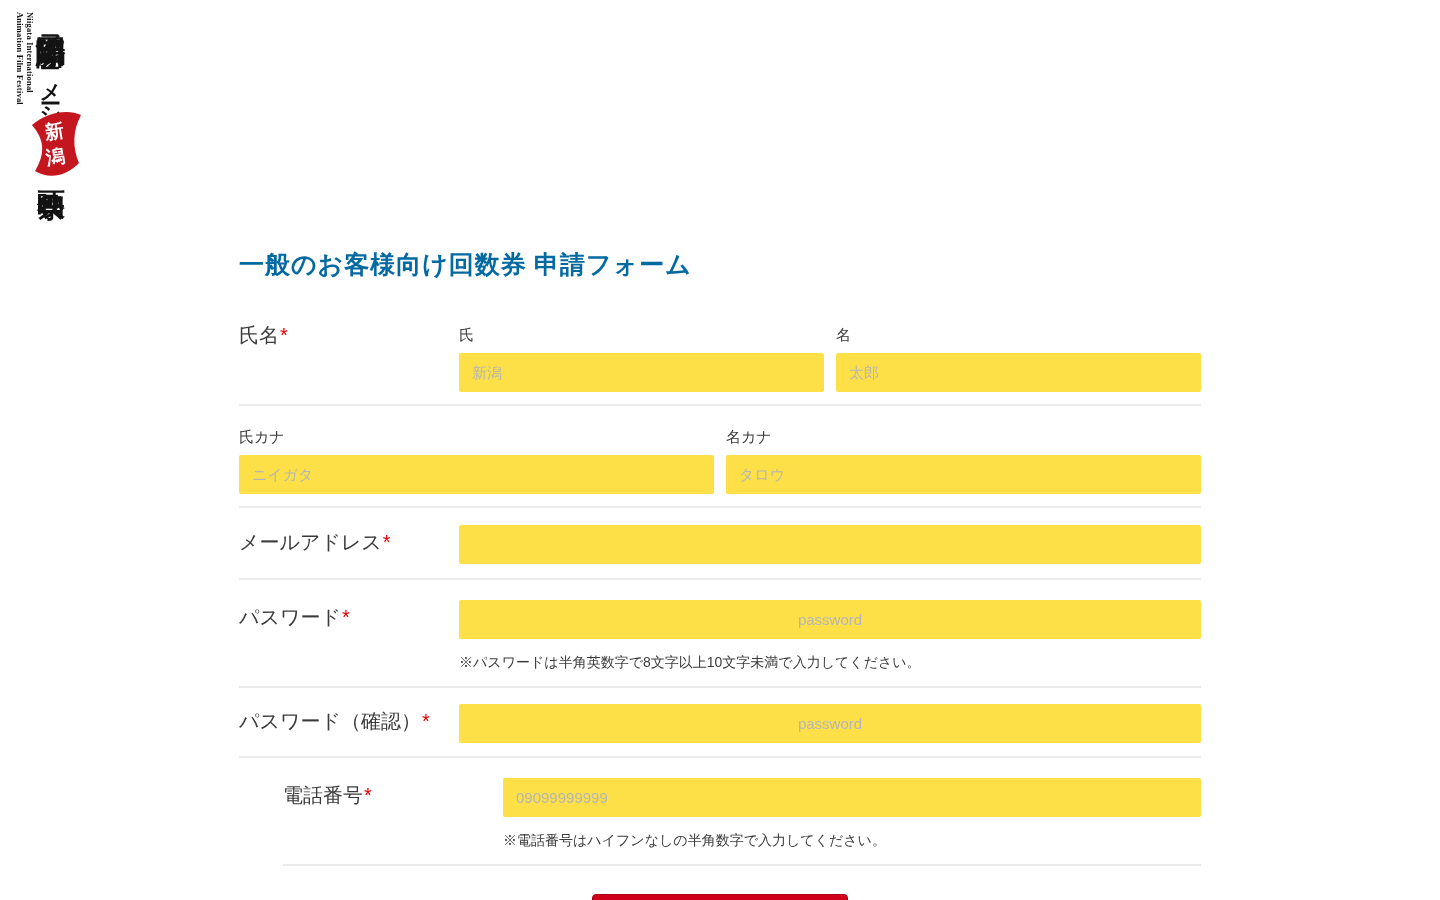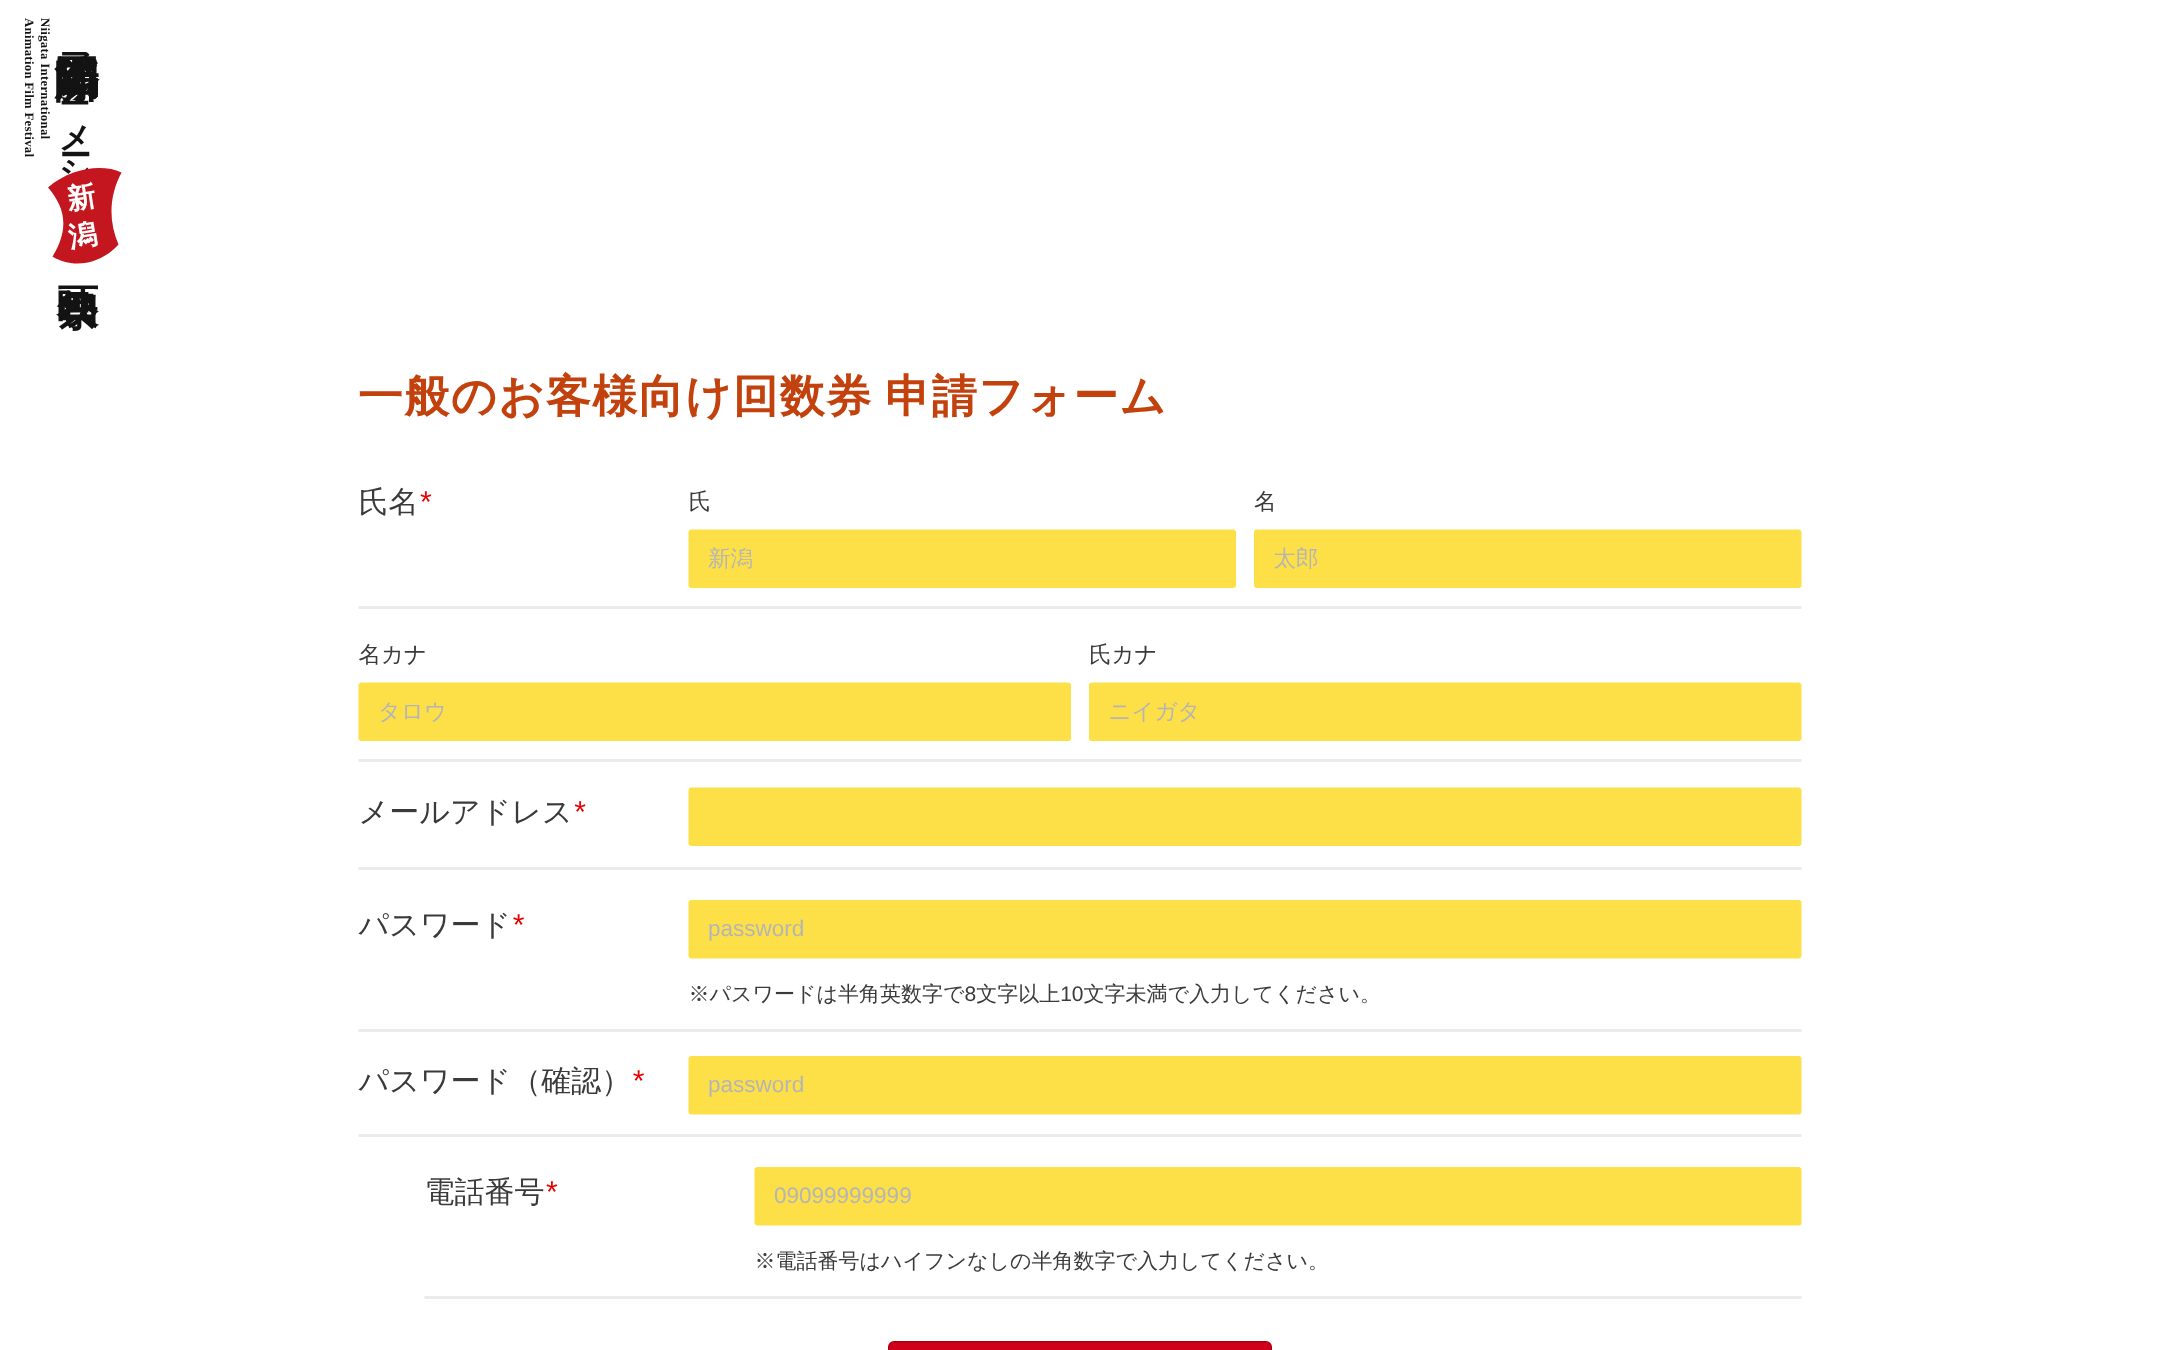--- a/index.html
+++ b/index.html
@@ -27,24 +27,24 @@
   .logo-jp-3 { font-size: 28px; margin: 0 3px; letter-spacing: 1px; }
   .logo-en   { font-size: 8.5px; font-weight: 700; letter-spacing: 0.2px; line-height: 1.25; margin: 0 2px; }
   .logo-en span { display: block; }
   .seal { position: absolute; left: 8px; top: 96px; }
 
   
   .main { width: 962px; margin: 0 auto; padding-top: 246px; }
   .page-title {
     margin: 0 0 20px 0;
     font-family: "Liberation Serif", serif;
-    font-size: 30px;
+    font-size: 25px;
     font-weight: 700;
     letter-spacing: 1px;
-    color: #c2410c;
+    color: #0369a1;
     line-height: 38px;
   }
 
   
   .row { display: flex; border-bottom: 2px solid #ebebeb; }
   .row-label {
     flex: 0 0 220px;
     font-size: 20px;
     color: #3a3a3a;
     line-height: 22px;
@@ -69,21 +69,21 @@
     background: #fde047;
     border: 0;
     border-radius: 2px;
     padding: 0 13px;
     font-size: 15px;
     color: #333333;
     font-family: "Liberation Sans", sans-serif;
     outline: none;
   }
   input.text::placeholder { color: #b5b5b5; opacity: 1; }
-  .input-medium { width: 508px; }
+  .input-medium { width: 508px; text-align: center; }
 
   .note { font-size: 14px; color: #3a3a3a; line-height: 19px; margin-top: 14px; }
 
   
   .submit-wrap { display: flex; justify-content: center; margin-top: 28px; }
   .submit-button {
     width: 256px;
     height: 52px;
     background: #cf0019;
     border: 1px solid #ab0014;
@@ -133,26 +133,26 @@
             <input class="text" type="text" placeholder="太郎" style="">
           </div>
         </div>
       </div>
     </div>
 
     <div class="row row-name">
       <div class="row-content">
         <div class="field-pair">
           <div class="field">
+            <span class="sublabel">氏カナ</span>
+            <input class="text" type="text" placeholder="ニイガタ" style="">
+          </div>
+          <div class="field">
             <span class="sublabel">名カナ</span>
             <input class="text" type="text" placeholder="タロウ" style="">
-          </div>
-          <div class="field">
-            <span class="sublabel">氏カナ</span>
-            <input class="text" type="text" placeholder="ニイガタ" style="">
           </div>
         </div>
       </div>
     </div>
 
     <div class="row row-email">
       <div class="row-label pad">
         <span>メールアドレス</span><span class="required">*</span>
       </div>
       <div class="row-content">

